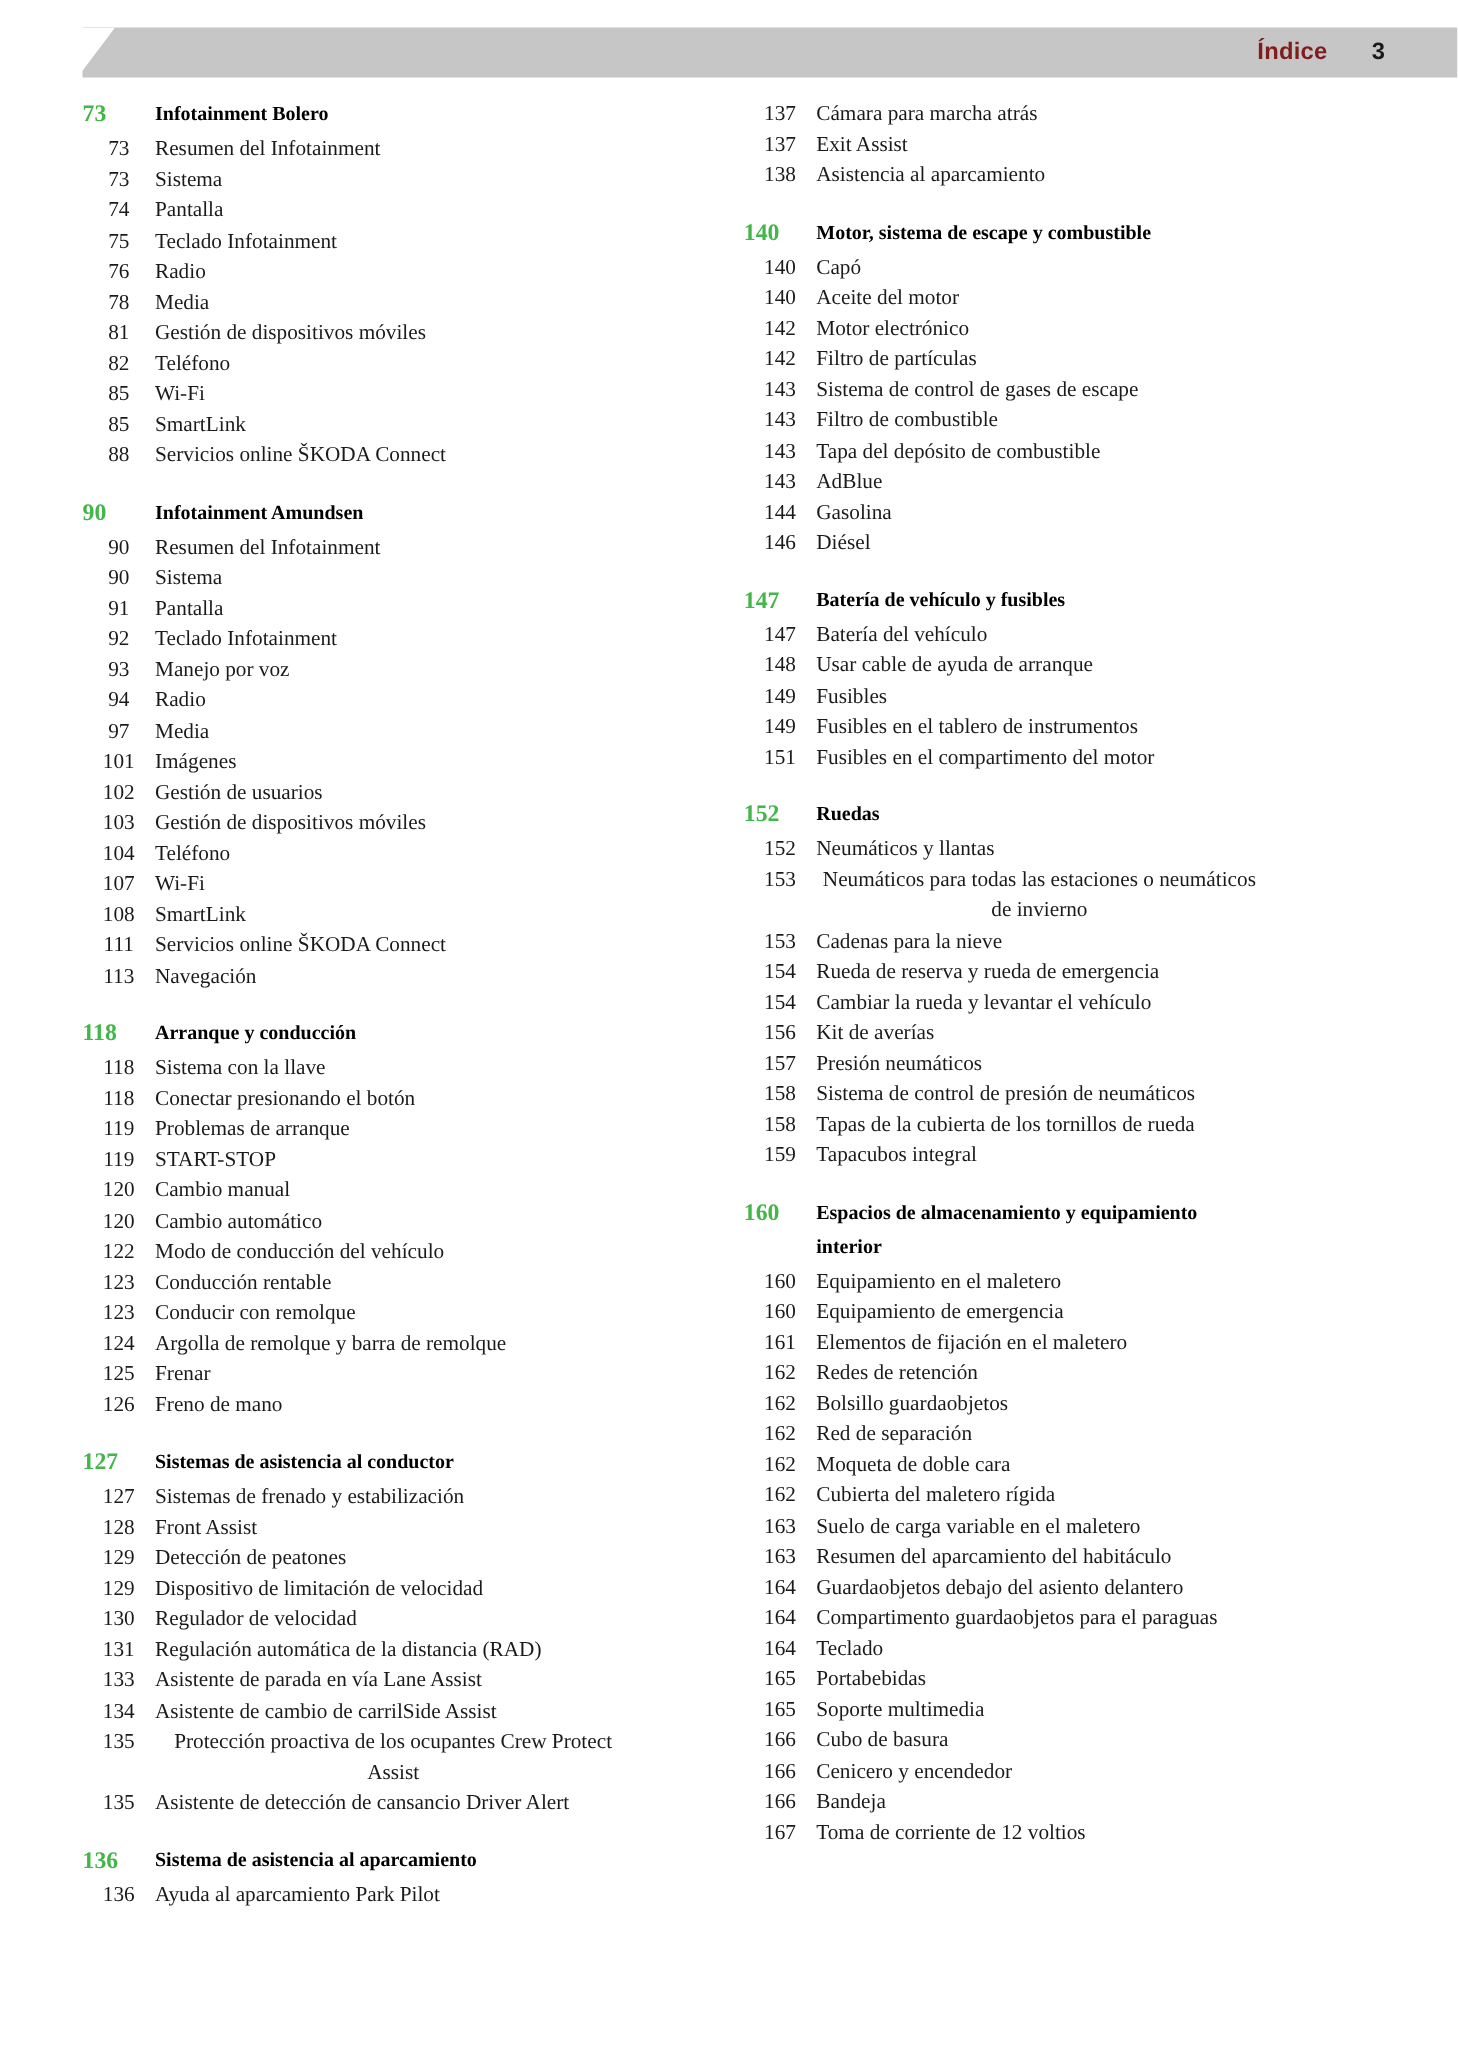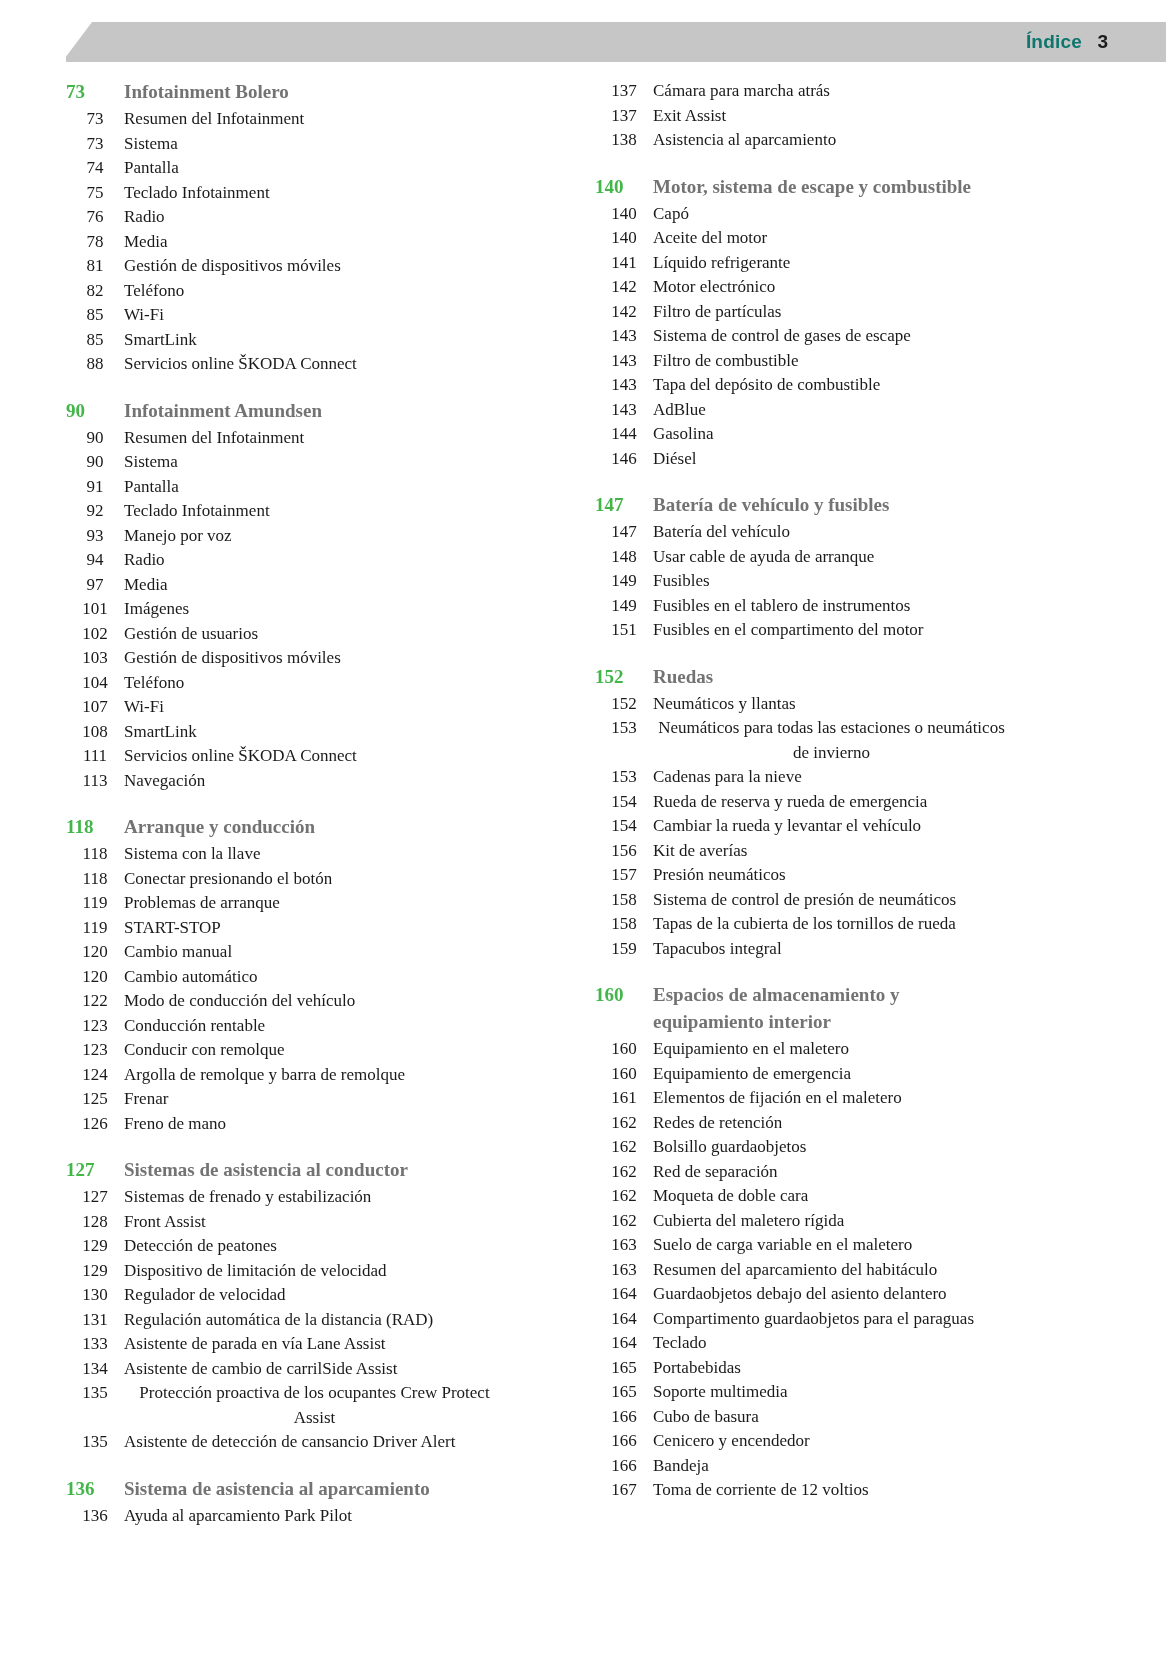--- a/index.html
+++ b/index.html
@@ -41,25 +41,25 @@
     position: absolute;
     left: 62px;
     top: 0;
     width: 30px;
     height: 40px;
     background: #ffffff;
     clip-path: polygon(0 0, 100% 0, 0 100%);
   }
   .header-title {
     position: absolute;
-    right: 84px;
+    right: 104px;
     top: 9px;
     font-size: 19px;
     font-weight: bold;
-    color: #0f766e;
+    color: #7f1d1d;
     letter-spacing: 0.2px;
   }
   .header-pagenum {
     position: absolute;
     right: 58px;
     top: 9px;
     font-size: 19px;
     font-weight: bold;
     color: #1a1a1a;
   }
@@ -107,23 +107,23 @@
     line-height: 27px;
   }
   .section-head .num {
     width: 58px;
     flex: 0 0 58px;
     font-size: 19px;
     font-weight: bold;
     color: #43b649;
   }
   .section-head .txt {
-    font-size: 19px;
+    font-size: 16px;
     font-weight: bold;
-    color: #737373;
+    color: #000000;
     max-width: 420px;
   }
   .entries { margin-top: 1px; text-align: center; }
   .row .txt.wrap { max-width: 400px; }
 </style>
 </head>
 <body>
 
 <div class="page">
 
@@ -398,24 +398,20 @@
           <div class="entries">
             <div class="row">
               <span class="num">140</span>
               <span class="txt wrap">Capó</span>
             </div>
             <div class="row">
               <span class="num">140</span>
               <span class="txt wrap">Aceite del motor</span>
             </div>
             <div class="row">
-              <span class="num">141</span>
-              <span class="txt wrap">Líquido refrigerante</span>
-            </div>
-            <div class="row">
               <span class="num">142</span>
               <span class="txt wrap">Motor electrónico</span>
             </div>
             <div class="row">
               <span class="num">142</span>
               <span class="txt wrap">Filtro de partículas</span>
             </div>
             <div class="row">
               <span class="num">143</span>
               <span class="txt wrap">Sistema de control de gases de escape</span>

